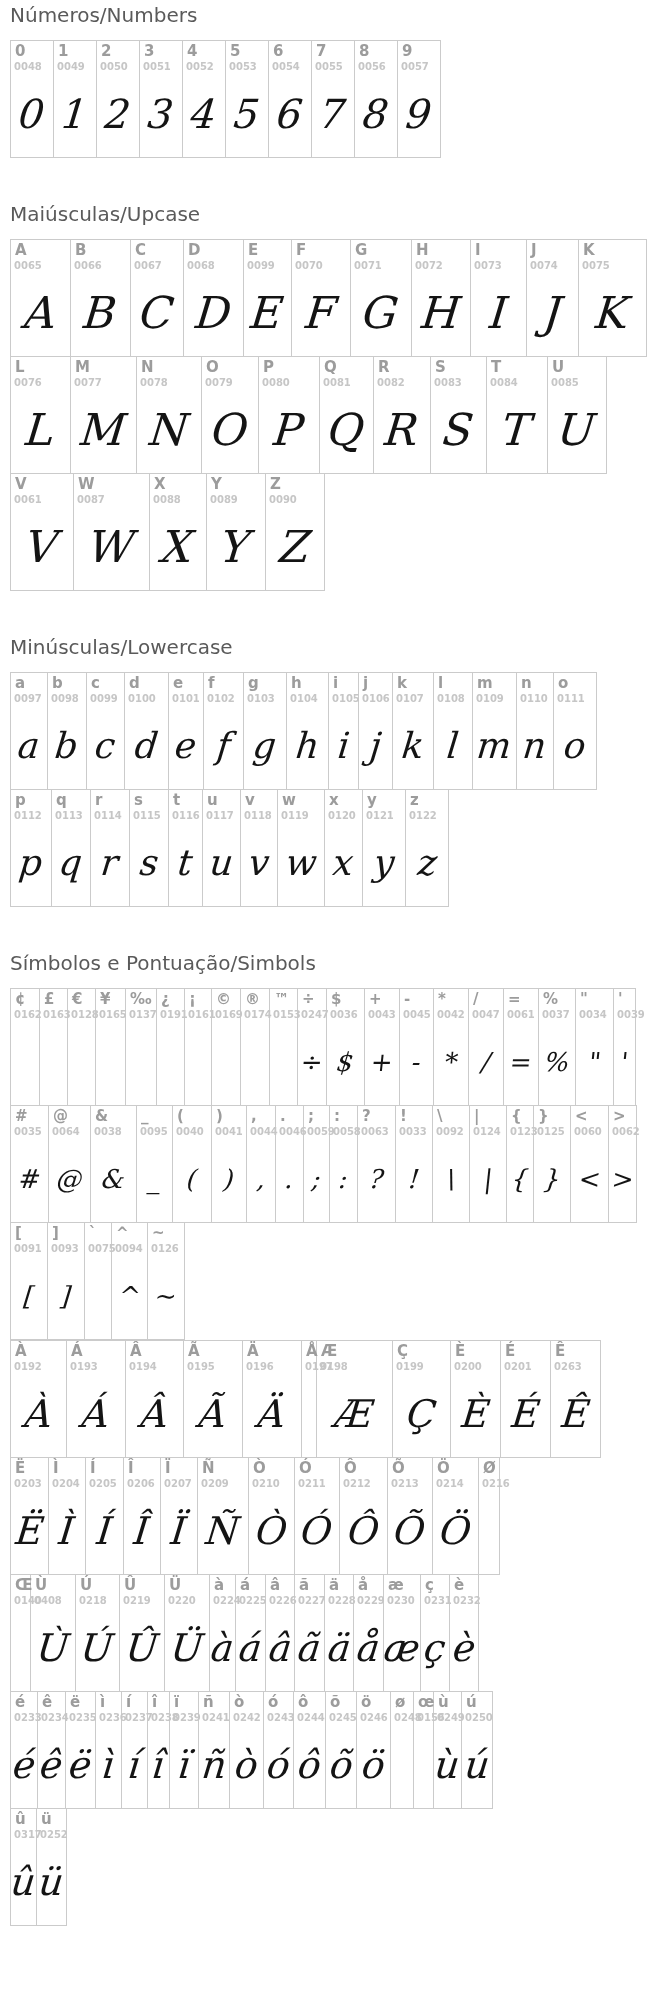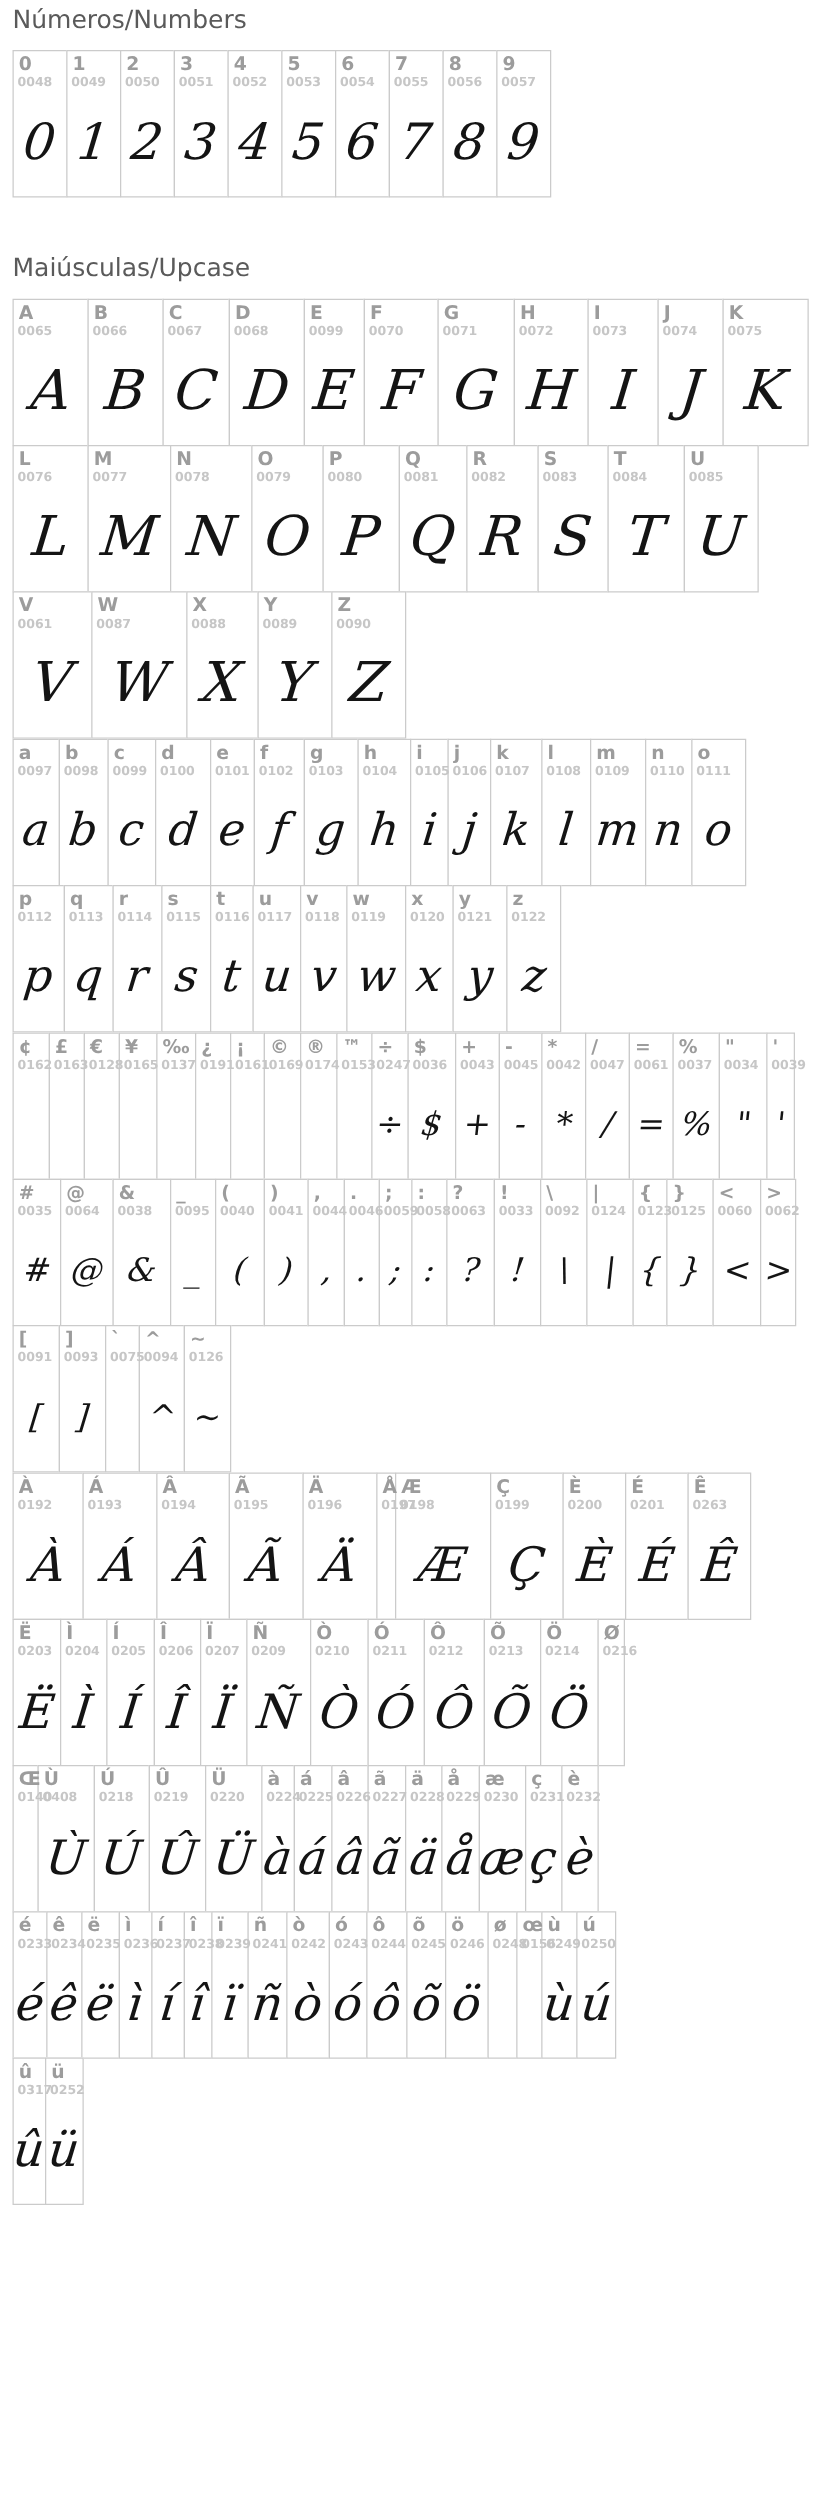--- a/index.html
+++ b/index.html
@@ -308,20 +308,21 @@
         <div class="cell" style="width: 60px;">
           <span class="ch-label">Z</span>
           <span class="ch-code">0090</span>
           <div class="glyph-box">
             <span class="glyph">Z</span>
           </div>
         </div>
       </div>
     </div>
     <div class="section s2">
+      <h2 class="section-title">Minúsculas/Lowercase</h2>
       <div class="grid-row">
         <div class="cell" style="width: 38px;">
           <span class="ch-label">a</span>
           <span class="ch-code">0097</span>
           <div class="glyph-box">
             <span class="glyph">a</span>
           </div>
         </div>
         <div class="cell" style="width: 40px;">
           <span class="ch-label">b</span>
@@ -496,20 +497,21 @@
         <div class="cell" style="width: 44px;">
           <span class="ch-label">z</span>
           <span class="ch-code">0122</span>
           <div class="glyph-box">
             <span class="glyph">z</span>
           </div>
         </div>
       </div>
     </div>
     <div class="section s3">
+      <h2 class="section-title">Símbolos e Pontuação/Simbols</h2>
       <div class="grid-row">
         <div class="cell" style="width: 30px;">
           <span class="ch-label">¢</span>
           <span class="ch-code">0162</span>
           <div class="glyph-box">
             <span class="glyph"></span>
           </div>
         </div>
         <div class="cell" style="width: 29px;">
           <span class="ch-label">£</span>

